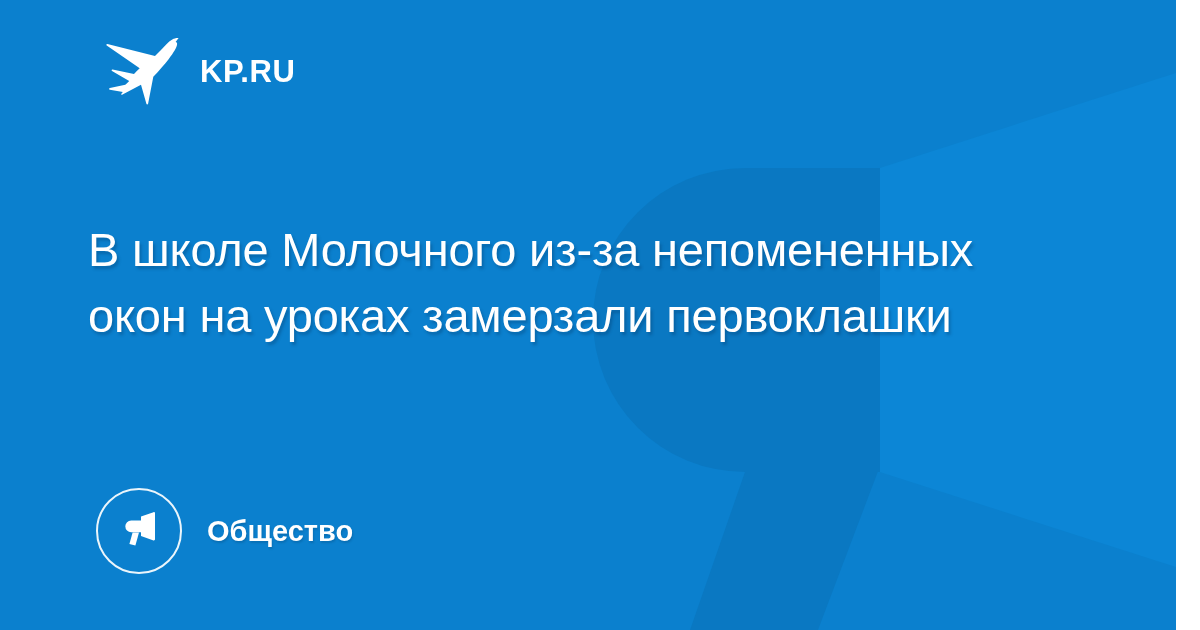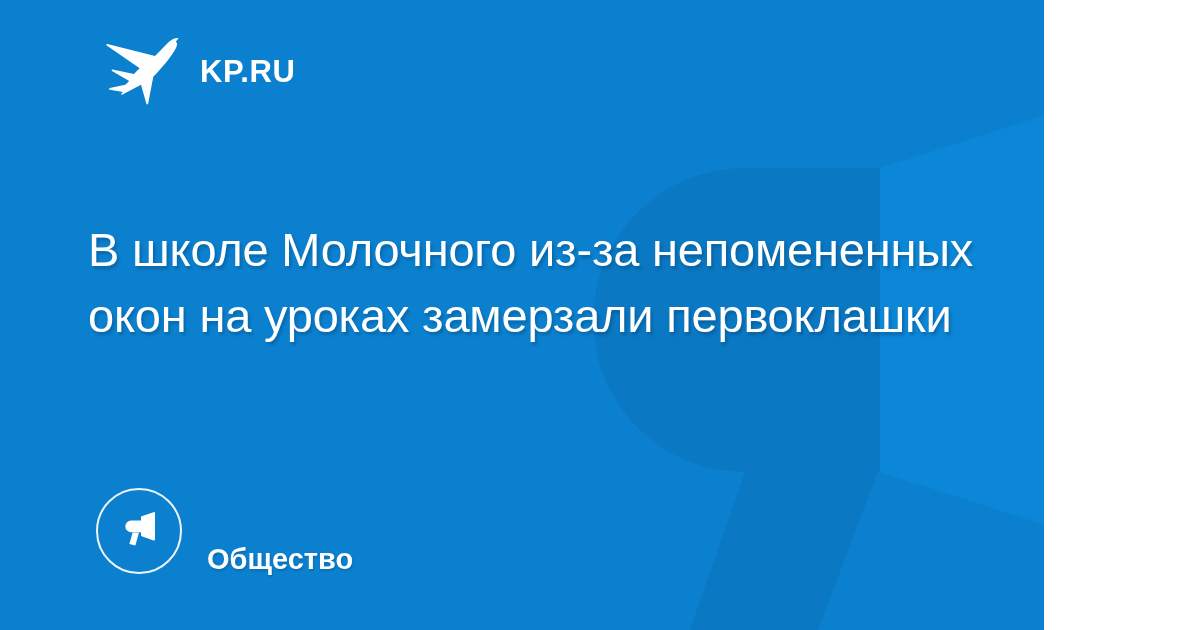--- a/index.html
+++ b/index.html
@@ -5,21 +5,21 @@
 <style>
   html, body {
     margin: 0;
     padding: 0;
     background: #ffffff;
   }
   * { box-sizing: border-box; }
 
   .card {
     position: relative;
-    width: 1044px;
+    width: 1176px;
     height: 630px;
     overflow: hidden;
     background: #0b80ce;
     font-family: "Liberation Sans", "DejaVu Sans", sans-serif;
     -webkit-font-smoothing: antialiased;
   }
 
   
   .watermark {
     position: absolute;
@@ -70,21 +70,21 @@
     text-shadow: 2px 3px 3px rgba(0, 48, 90, 0.30);
     white-space: pre-line;
   }
 
   
   .category {
     position: absolute;
     left: 96px;
     bottom: 56px;
     display: flex;
-    align-items: flex-end;
+    align-items: center;
     gap: 25px;
     height: 86px;
   }
   .category-icon-wrap {
     width: 86px;
     height: 86px;
     border-radius: 50%;
     border: 2px solid rgba(255, 255, 255, 0.92);
     display: flex;
     align-items: center;

